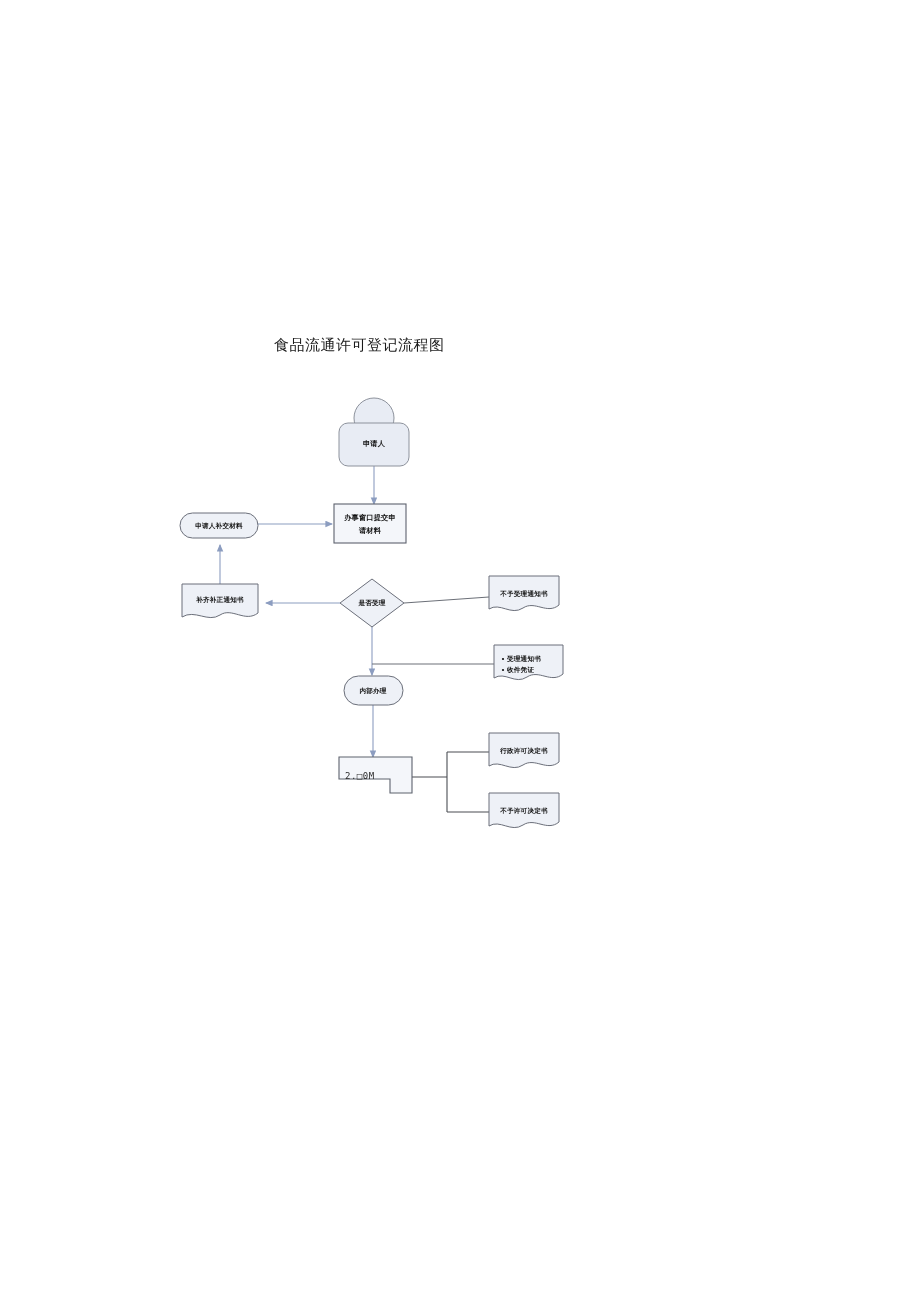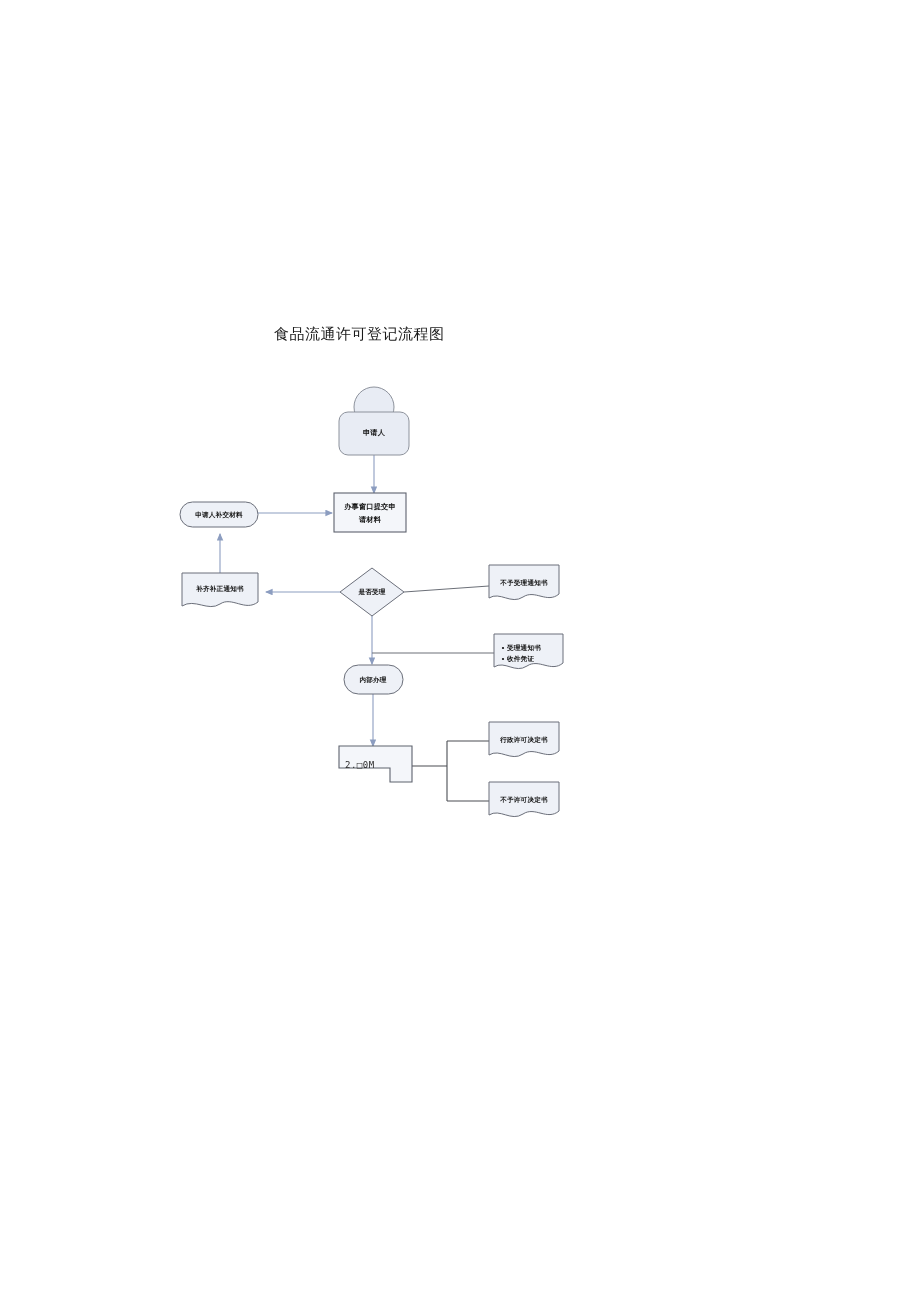--- a/index.html
+++ b/index.html
@@ -11,20 +11,21 @@
     width: 920px;
     height: 1301px;
     position: relative;
     font-family: "DejaVu Sans", "Liberation Sans", sans-serif;
     overflow: hidden;
   }
   #page {
     position: absolute;
     inset: 0;
     background: #ffffff;
+    margin-top: 11px;
   }
   .doc-title {
     position: absolute;
     left: 274px;
     top: 325px;
     font-size: 15px;
     color: #1a1a1a;
     letter-spacing: 0.5px;
     white-space: nowrap;
     font-family: "DejaVu Sans", "Liberation Sans", sans-serif;

